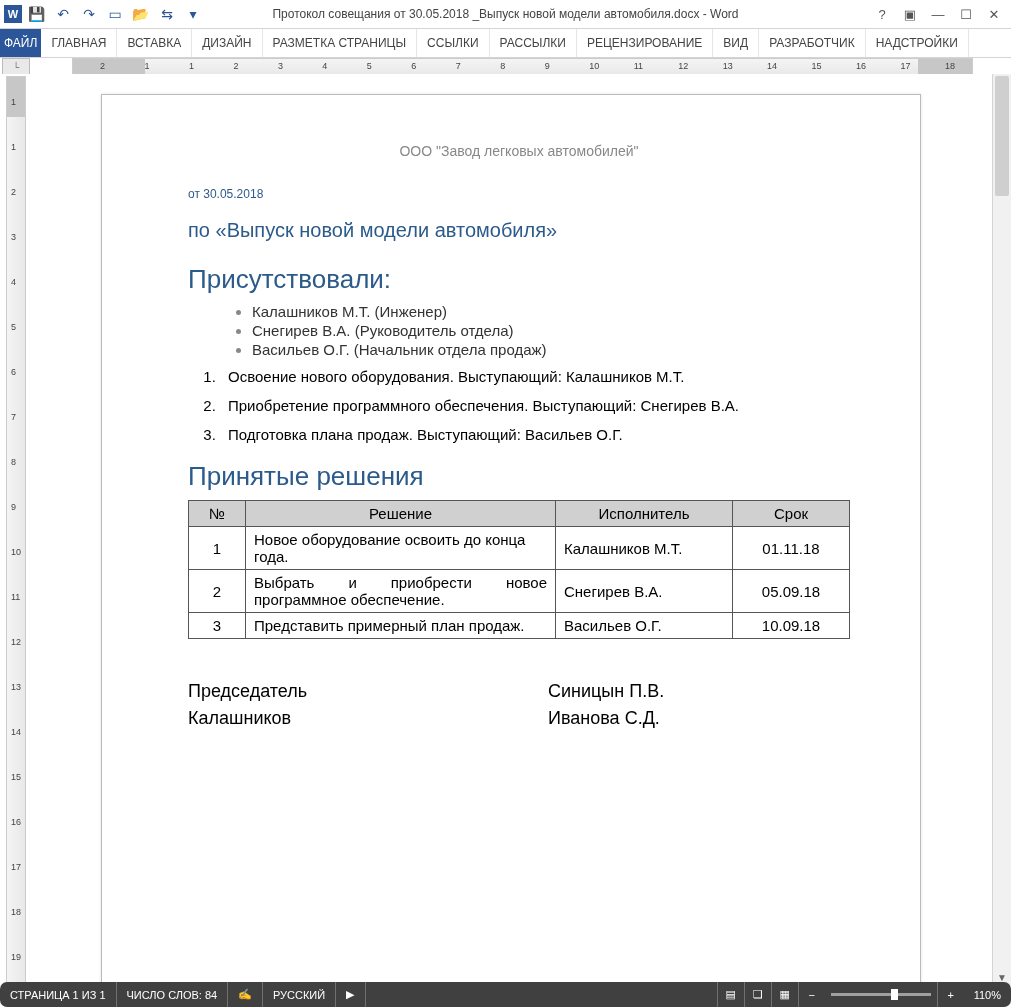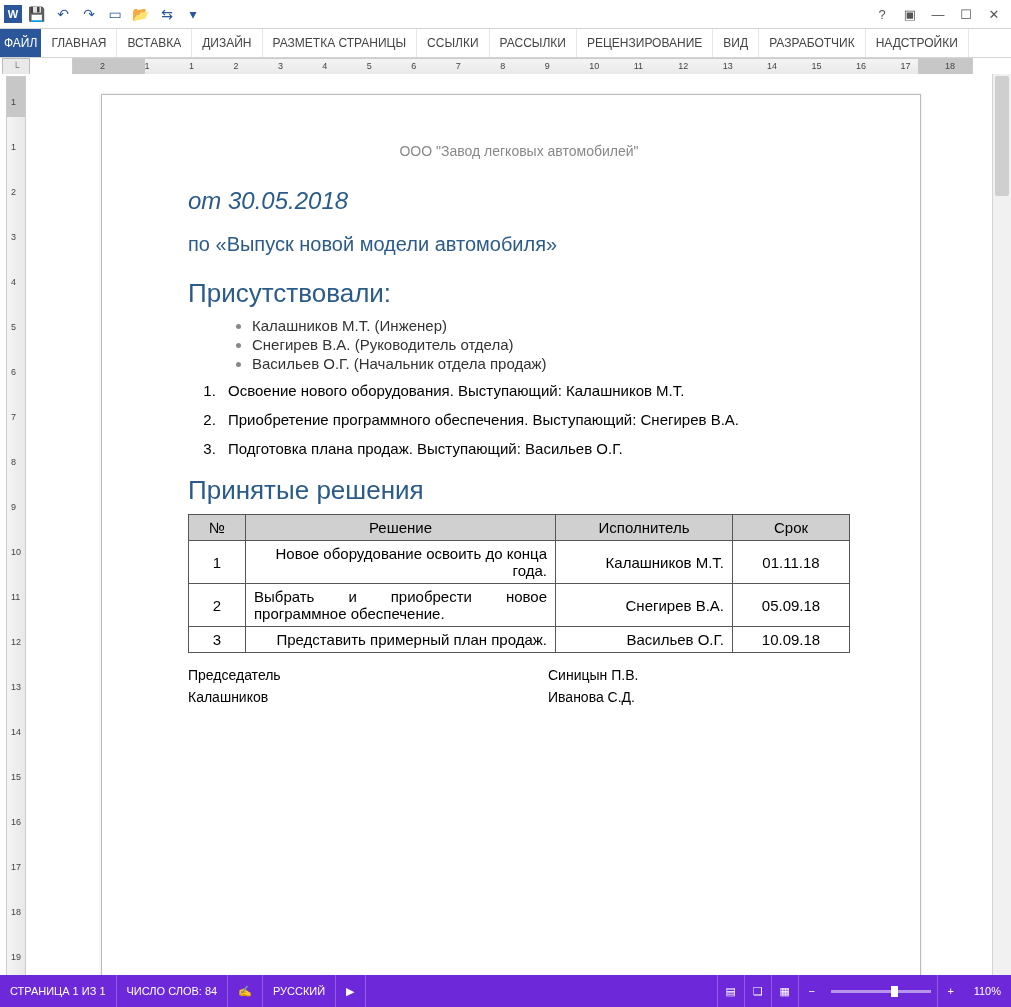--- a/index.html
+++ b/index.html
@@ -23,42 +23,42 @@
   .hruler .num{position:absolute;top:2px;}
   
   .work{position:absolute;top:74px;bottom:22px;left:0;right:0;display:flex;background:#fff;}
   .vruler{width:18px;margin:2px 4px 2px 6px;background:linear-gradient(90deg,#f4f4f4,#e8e8e8);border:1px solid #ccc;position:relative;font-size:9px;color:#444;overflow:hidden;}
   .vruler .dark{position:absolute;left:0;right:0;background:#c7c7c7;}
   .vruler .num{position:absolute;left:4px;}
   .page-viewport{flex:1;overflow:auto;background:#fff;}
   .page{width:820px;min-height:1100px;border:1px solid #bbb;box-shadow:0 0 3px rgba(0,0,0,.12);margin:20px auto 40px;background:#fff;padding:48px 70px 60px 86px;box-sizing:border-box;font-family:Arial,Helvetica,sans-serif;color:#000;}
   .org{text-align:center;color:#888;font-size:14px;margin-bottom:22px;}
   h1.doc-title{color:#2b5b8a;font-weight:400;font-size:30px;margin:0 0 4px 0;border-bottom:2px solid #2b5b8a;padding-bottom:4px;}
-  .date{color:#2b5b8a;font-size:24px;margin:28px 0 18px;font-style:italic;}
+  .date{color:#2b5b8a;font-size:12px;margin:28px 0 18px;}
   .subject{color:#2b5b8a;font-size:20px;margin:16px 0 22px;}
   h2.sec{color:#2b5b8a;font-weight:400;font-size:26px;margin:18px 0 8px;}
   ul.attend{margin:4px 0 10px 48px;padding:0;}
   ul.attend li{font-size:15px;color:#333;margin:2px 16px;}
   ul.attend li::marker{color:#888;}
   ol.agenda{margin:4px 0 10px 32px;padding:0;font-size:15px;}
   ol.agenda li{margin:6px 0 12px 0;padding-left:8px;}
   table.dec{border-collapse:collapse;width:100%;margin-top:6px;font-size:15px;}
-  table.dec th,table.dec td{border:1px solid #555;padding:4px 8px;text-align:right;}
+  table.dec th,table.dec td{border:1px solid #555;padding:4px 8px;}
   table.dec th{background:#d0d0d0;font-weight:400;text-align:center;}
   table.dec td.num{text-align:center;width:40px;}
   table.dec td.exec{width:160px;}
   table.dec td.term{width:100px;text-align:center;}
-  .sig{margin-top:14px;font-size:14px;}
+  .sig{margin-top:42px;font-size:18px;}
   .sig-row{display:flex;margin:6px 0;}
   .sig-role{width:360px;}
   .vscroll{width:18px;background:#f1f1f1;border-left:1px solid #d4d4d4;position:relative;}
   .vscroll .thumb{position:absolute;left:2px;right:2px;top:2px;height:120px;background:#cfcfcf;border-radius:2px;}
   .vscroll .arrow{position:absolute;left:0;right:0;height:16px;display:flex;align-items:center;justify-content:center;color:#666;font-size:10px;}
   
-  .status{position:absolute;bottom:0;left:0;right:0;height:32px;background:#6d28d9;color:#fff;display:flex;align-items:center;font-size:11px;}
+  .status{position:absolute;bottom:0;left:0;right:0;height:25px;background:#404040;color:#fff;display:flex;align-items:center;font-size:11px;border-radius:7px;}
   .status .cell{padding:0 10px;border-right:1px solid rgba(255,255,255,.25);height:100%;display:flex;align-items:center;gap:5px;}
   .status .spacer{flex:1;}
   .status .view-btn{width:26px;height:100%;display:flex;align-items:center;justify-content:center;border-left:1px solid rgba(255,255,255,.25);cursor:default;}
   .zoom-slider{width:100px;height:3px;background:rgba(255,255,255,.5);position:relative;margin:0 6px;}
   .zoom-slider .knob{position:absolute;width:7px;height:11px;background:#fff;top:-4px;left:60%;}
 </style>
 </head>
 <body>
 
 <div class="titlebar">
@@ -79,20 +79,21 @@
     <div class="qat-btn">
         <span>📂</span>
       </div>
     <div class="qat-btn">
         <span>⇆</span>
       </div>
     <div class="qat-btn">
         <span>▾</span>
       </div>
   </div>
+  <div class="tb-center">Протокол совещания от 30.05.2018 _Выпуск новой модели автомобиля.docx - Word</div>
   <div class="tb-right">
     <div class="sys-btn">
         <span>?</span>
       </div>
     <div class="sys-btn">
         <span>▣</span>
       </div>
     <div class="sys-btn">
         <span>—</span>
       </div>

